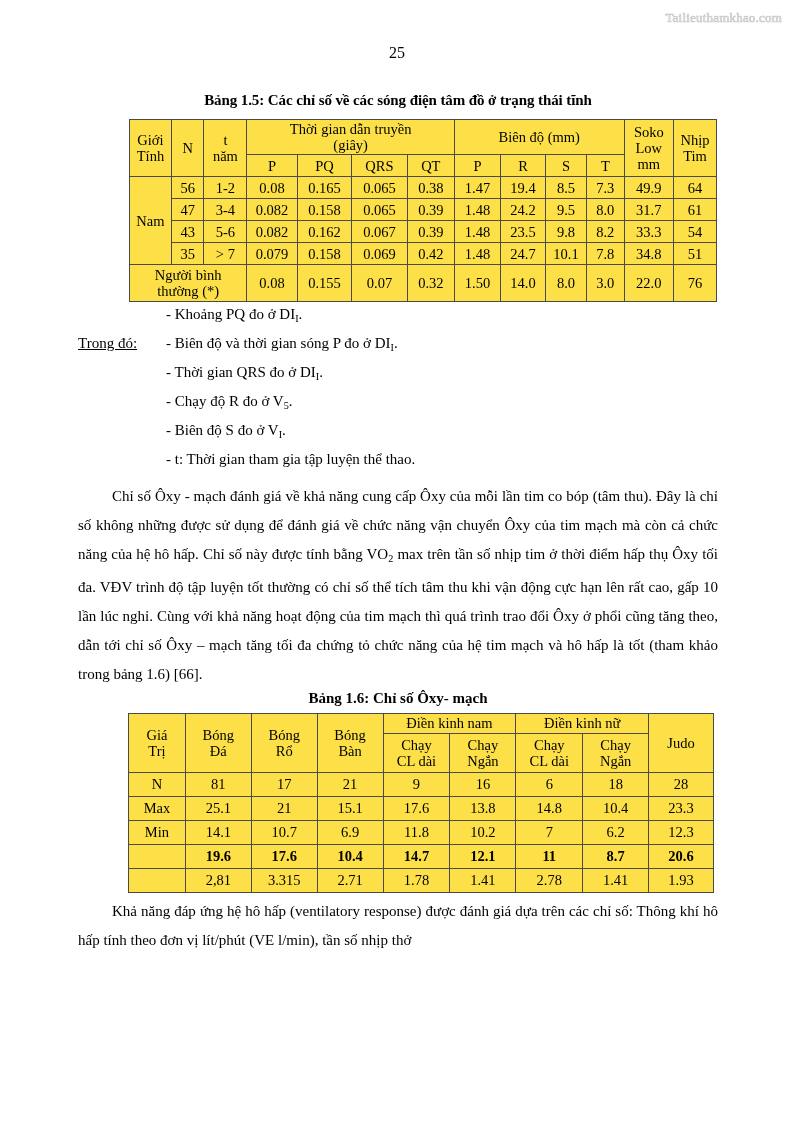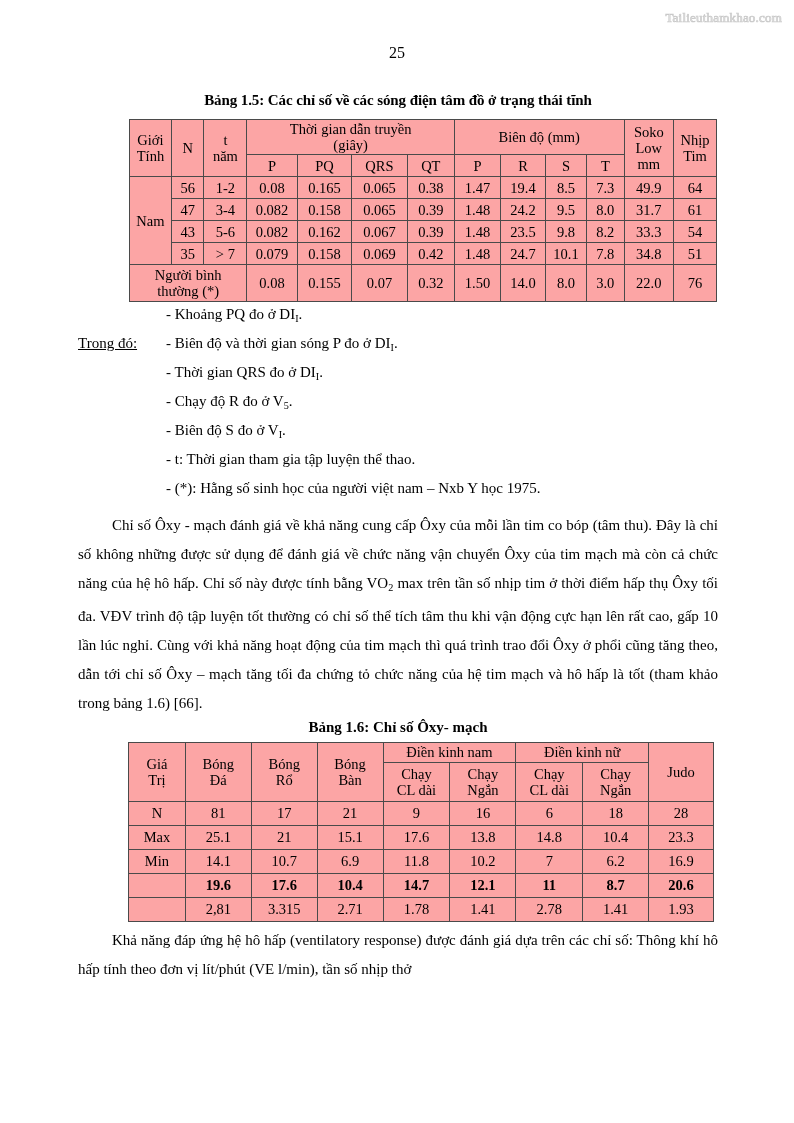--- a/index.html
+++ b/index.html
@@ -61,21 +61,21 @@
     font-size: 15px;
     margin: 0 0 10px 0;
     letter-spacing: -0.1px;
   }
 
   
   table.doc-table {
     border-collapse: collapse;
     font-size: 14.5px;
     line-height: 1.12;
-    background: #fca5a5;
+    background: #fde047;
     padding-left: 12px;
   }
   table.doc-table td {
     border: 1px solid #4a4a4a;
     text-align: center;
     vertical-align: middle;
     padding: 1px 2px;
     white-space: nowrap;
   }
 
@@ -304,24 +304,20 @@
         <span class="note-text"><span>- Chạy độ R đo ở V</span><sub>5</sub>.</span>
       </div>
       <div class="note-row">
         <span class="note-spacer"></span>
         <span class="note-text"><span>- Biên độ S đo ở V</span><sub>I</sub>.</span>
       </div>
       <div class="note-row">
         <span class="note-spacer"></span>
         <span class="note-text">- t: Thời gian tham gia tập luyện thể thao.</span>
       </div>
-      <div class="note-row">
-        <span class="note-spacer"></span>
-        <span class="note-text">- (*): Hằng số sinh học của người việt nam – Nxb Y học 1975.</span>
-      </div>
     </div>
 
     <p class="para tight"><span>Chỉ số Ôxy - mạch đánh giá về khả năng cung cấp Ôxy của mỗi lần tim co bóp (tâm thu). Đây là chỉ số không những được sử dụng để đánh giá về chức năng vận chuyển Ôxy của tim mạch mà còn cả chức năng của hệ hô hấp. Chỉ số này được tính bằng VO</span><sub>2</sub><span> max trên tần số nhịp tim ở thời điểm hấp thụ Ôxy tối đa. VĐV trình độ tập luyện tốt thường có chỉ số thể tích tâm thu khi vận động cực hạn lên rất cao, gấp 10 lần lúc nghỉ. Cùng với khả năng hoạt động của tim mạch thì quá trình trao đổi Ôxy ở phổi cũng tăng theo, dẫn tới chỉ số Ôxy – mạch tăng tối đa chứng tỏ chức năng của hệ tim mạch và hô hấp là tốt (tham khảo trong bảng 1.6) [66].</span></p>
 
     <div class="caption-mid">Bảng 1.6: Chỉ số Ôxy- mạch</div>
 
     <div id="table16-wrap">
     <table class="doc-table" id="table16">
       <colgroup>
         <col style="width:57px">
@@ -399,21 +395,21 @@
       </tr>
       <tr>
         <td>Min</td>
         <td>14.1</td>
         <td>10.7</td>
         <td>6.9</td>
         <td>11.8</td>
         <td>10.2</td>
         <td>7</td>
         <td>6.2</td>
-        <td>16.9</td>
+        <td>12.3</td>
       </tr>
       <tr class="bold-row">
         <td class="bold-row"></td>
         <td class="bold-row">19.6</td>
         <td class="bold-row">17.6</td>
         <td class="bold-row">10.4</td>
         <td class="bold-row">14.7</td>
         <td class="bold-row">12.1</td>
         <td class="bold-row">11</td>
         <td class="bold-row">8.7</td>

